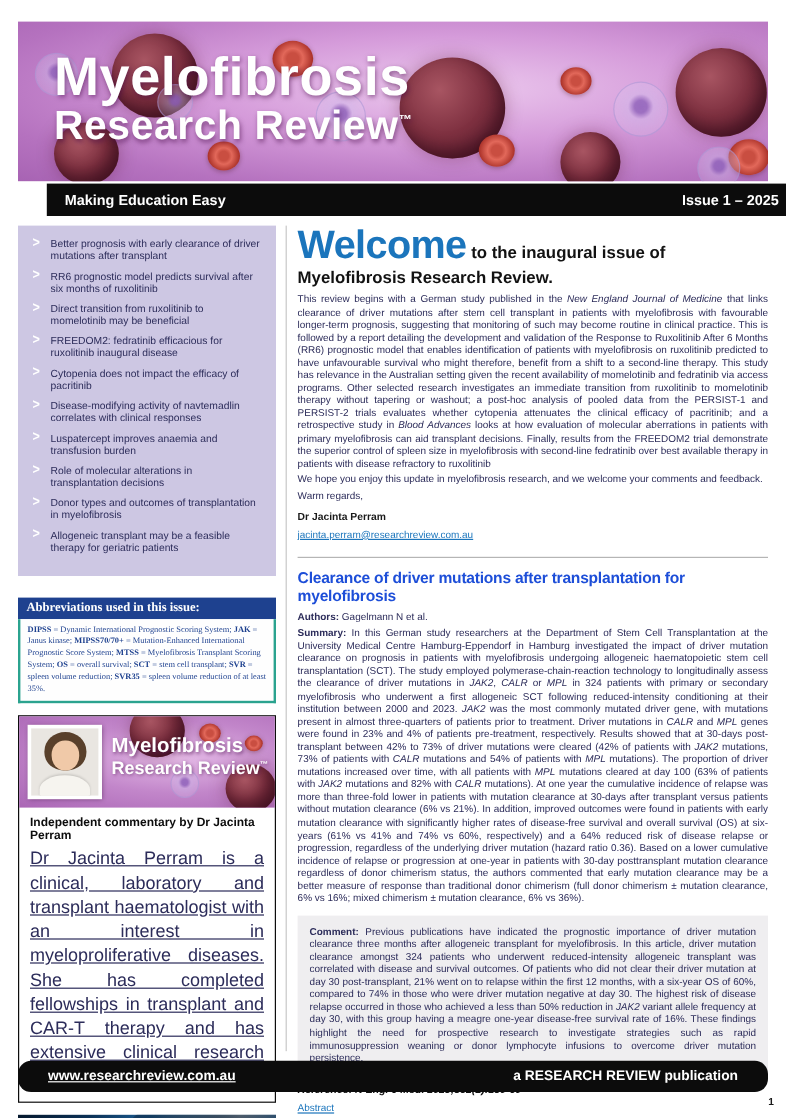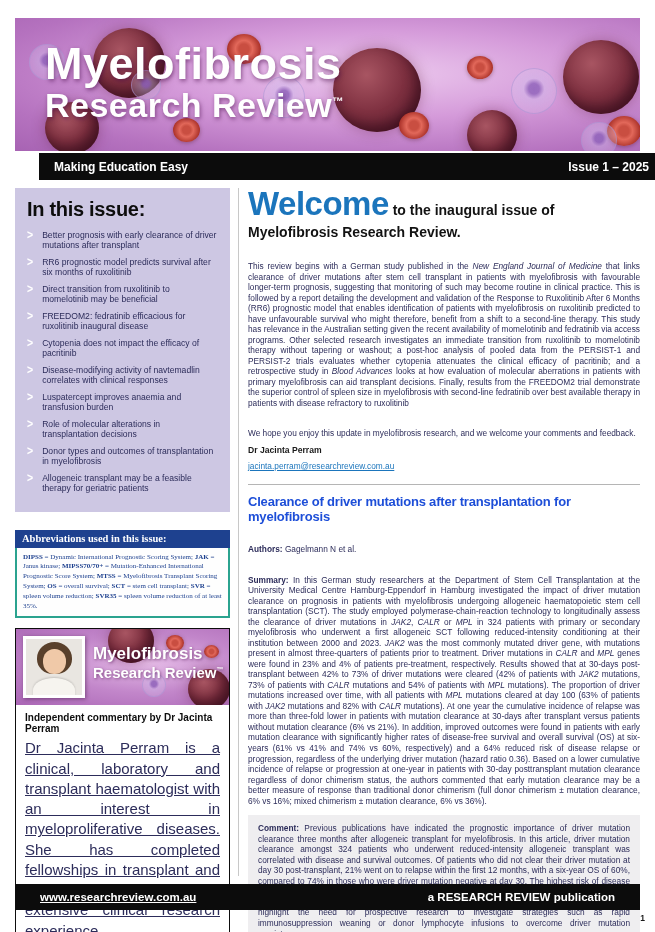--- a/index.html
+++ b/index.html
@@ -77,34 +77,34 @@
   .rr-tube { position:absolute; width:13px; height:42px; border-radius:7px; background:linear-gradient(180deg, rgba(240,248,255,.9), rgba(190,215,235,.55)); box-shadow:0 1px 3px rgba(0,0,0,.3); }
   .rr-title { position:absolute; left:0; width:78%; top:32px; text-align:center; color:#fff;
     font-size:17px; font-weight:bold; letter-spacing:.5px; text-shadow:0 1px 3px rgba(0,0,0,.55); }
   .rr-sub { position:absolute; left:0; width:78%; top:52px; text-align:center; color:#f2f6fa;
     font-size:6.4px; font-weight:bold; font-style:italic; text-shadow:0 1px 2px rgba(0,0,0,.5); }
 
   
   .welcome-head { margin-bottom:2px; }
   .welcome-head .big { font-size:33px; font-weight:bold; color:#1b75bc; letter-spacing:-.5px; }
   .welcome-head .rest { font-size:14px; font-weight:bold; color:#121212; }
-  .body-text { font-size:8.3px; line-height:1.27; color:#2c2c5a; text-align:justify; margin-top:20px; }
+  .body-text { font-size:8.3px; line-height:1.27; color:#2c2c5a; text-align:justify; margin-top:3px; }
   .no-justify { text-align:left; }
   .sig-name { font-size:8.6px; font-weight:bold; color:#1a1a1a; margin-top:6px; }
   a.link { color:#1b75bc; font-size:8.3px; text-decoration:underline; }
   .rule { border:none; border-top:1px solid #b5b5b5; margin:11px 0 9px; }
   .article-title { font-size:13px; font-weight:bold; color:#1d4ed8; letter-spacing:-.2px; margin-bottom:5px; }
   .lbl { font-weight:bold; }
   .comment-box { background:#efeef0; padding:8px 10px; margin-top:9px; }
   .comment-box .body-text { margin-top:0; }
   .reference { margin-top:8px; font-size:8.8px; font-weight:bold; font-style:italic; color:#101010; }
 
   
   .footer-bar { position:absolute; left:15px; top:884px; width:625px; height:26px; background:#0c0c0c;
-    display:flex; align-items:center; justify-content:space-between; padding:0 25px; }
+    display:flex; align-items:center; justify-content:space-between; padding:0 25px;border-radius:11px; }
   .footer-bar a { color:#fff; font-weight:bold; font-size:11.5px; text-decoration:underline; }
   .footer-bar .pub { color:#fff; font-weight:bold; font-size:11.5px; }
   .page-num { position:absolute; right:10px; top:913px; font-size:8.5px; font-weight:bold; color:#1a1a1a; }
 </style>
 </head>
 <body>
 
 <div class="page">
 
   <div class="banner">
@@ -131,21 +131,20 @@
 
   <div class="tagline-bar">
     <span>Making Education Easy</span>
     <span>Issue 1 – 2025</span>
   </div>
 
   <div class="divider"></div>
 
   <div class="sidebar">
     <div class="issue-box">
-      <h2>In this issue:</h2>
       <ul class="issue-list">
         <li>
             <span class="chev">&gt;</span>
             <span>Better prognosis with early clearance of driver mutations after transplant</span>
           </li>
         <li>
             <span class="chev">&gt;</span>
             <span>RR6 prognostic model predicts survival after six months of ruxolitinib</span>
           </li>
         <li>
@@ -222,20 +221,21 @@
       <div class="rr-sub">Australia's Leader in Specialist Publications</div>
     </div>
   </div>
 
   <div class="main">
     <div class="welcome-head">
       <span class="big">Welcome</span><span class="rest"> to the inaugural issue of Myelofibrosis Research Review.</span>
     </div>
     <p class="body-text"><span>This review begins with a German study published in the </span><span class="it">New England Journal of Medicine</span><span> that links clearance of driver mutations after stem cell transplant in patients with myelofibrosis with favourable longer-term prognosis, suggesting that monitoring of such may become routine in clinical practice. This is followed by a report detailing the development and validation of the Response to Ruxolitinib After 6 Months (RR6) prognostic model that enables identification of patients with myelofibrosis on ruxolitinib predicted to have unfavourable survival who might therefore, benefit from a shift to a second-line therapy. This study has relevance in the Australian setting given the recent availability of momelotinib and fedratinib via access programs. Other selected research investigates an immediate transition from ruxolitinib to momelotinib therapy without tapering or washout; a post-hoc analysis of pooled data from the PERSIST-1 and PERSIST-2 trials evaluates whether cytopenia attenuates the clinical efficacy of pacritinib; and a retrospective study in </span><span class="it">Blood Advances</span><span> looks at how evaluation of molecular aberrations in patients with primary myelofibrosis can aid transplant decisions. Finally, results from the FREEDOM2 trial demonstrate the superior control of spleen size in myelofibrosis with second-line fedratinib over best available therapy in patients with disease refractory to ruxolitinib</span></p>
     <p class="body-text no-justify">We hope you enjoy this update in myelofibrosis research, and we welcome your comments and feedback.</p>
+    <p class="body-text no-justify">Warm regards,</p>
     <p class="sig-name">Dr Jacinta Perram</p>
     <p><a class="link" href="#">jacinta.perram@researchreview.com.au</a></p>
 
     <hr class="rule">
 
     <div class="article-title">Clearance of driver mutations after transplantation for myelofibrosis</div>
     <p class="body-text no-justify"><span class="lbl">Authors:</span> <span>Gagelmann N et al.</span></p>
     <p class="body-text"><span class="lbl">Summary:</span><span><span> In this German study researchers at the Department of Stem Cell Transplantation at the University Medical Centre Hamburg-Eppendorf in Hamburg investigated the impact of driver mutation clearance on prognosis in patients with myelofibrosis undergoing allogeneic haematopoietic stem cell transplantation (SCT). The study employed polymerase-chain-reaction technology to longitudinally assess the clearance of driver mutations in </span><span class="it">JAK2</span><span>, </span><span class="it">CALR</span><span> or </span><span class="it">MPL</span><span> in 324 patients with primary or secondary myelofibrosis who underwent a first allogeneic SCT following reduced-intensity conditioning at their institution between 2000 and 2023. </span><span class="it">JAK2</span><span> was the most commonly mutated driver gene, with mutations present in almost three-quarters of patients prior to treatment. Driver mutations in </span><span class="it">CALR</span><span> and </span><span class="it">MPL</span><span> genes were found in 23% and 4% of patients pre-treatment, respectively. Results showed that at 30-days post-transplant between 42% to 73% of driver mutations were cleared (42% of patients with </span><span class="it">JAK2</span><span> mutations, 73% of patients with </span><span class="it">CALR</span><span> mutations and 54% of patients with </span><span class="it">MPL</span><span> mutations). The proportion of driver mutations increased over time, with all patients with </span><span class="it">MPL</span><span> mutations cleared at day 100 (63% of patients with </span><span class="it">JAK2</span><span> mutations and 82% with </span><span class="it">CALR</span><span> mutations). At one year the cumulative incidence of relapse was more than three-fold lower in patients with mutation clearance at 30-days after transplant versus patients without mutation clearance (6% vs 21%). In addition, improved outcomes were found in patients with early mutation clearance with significantly higher rates of disease-free survival and overall survival (OS) at six-years (61% vs 41% and 74% vs 60%, respectively) and a 64% reduced risk of disease relapse or progression, regardless of the underlying driver mutation (hazard ratio 0.36). Based on a lower cumulative incidence of relapse or progression at one-year in patients with 30-day posttransplant mutation clearance regardless of donor chimerism status, the authors commented that early mutation clearance may be a better measure of response than traditional donor chimerism (full donor chimerism ± mutation clearance, 6% vs 16%; mixed chimerism ± mutation clearance, 6% vs 36%).</span></span></p>
 
     <div class="comment-box">

